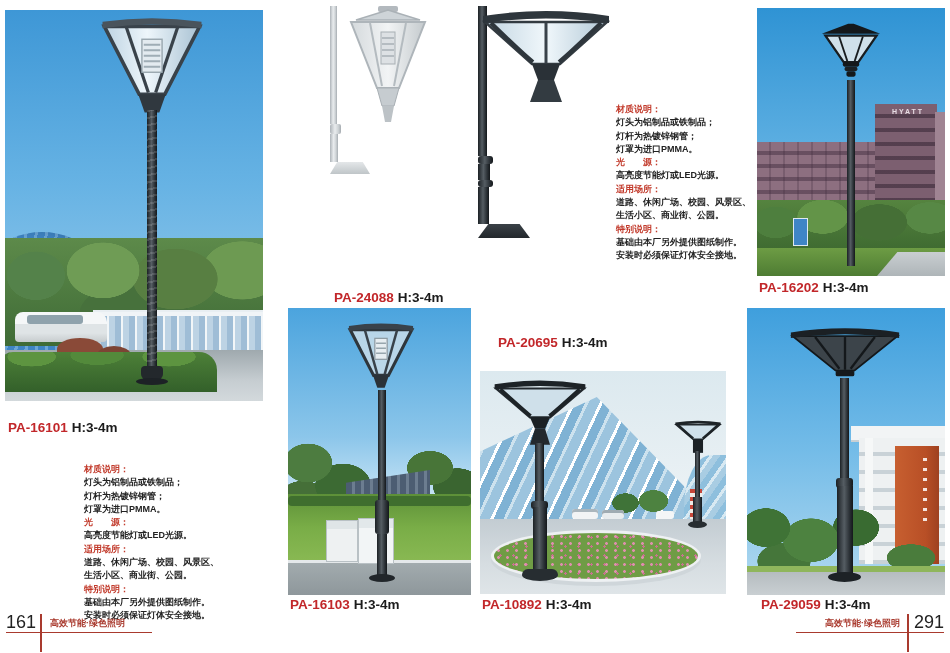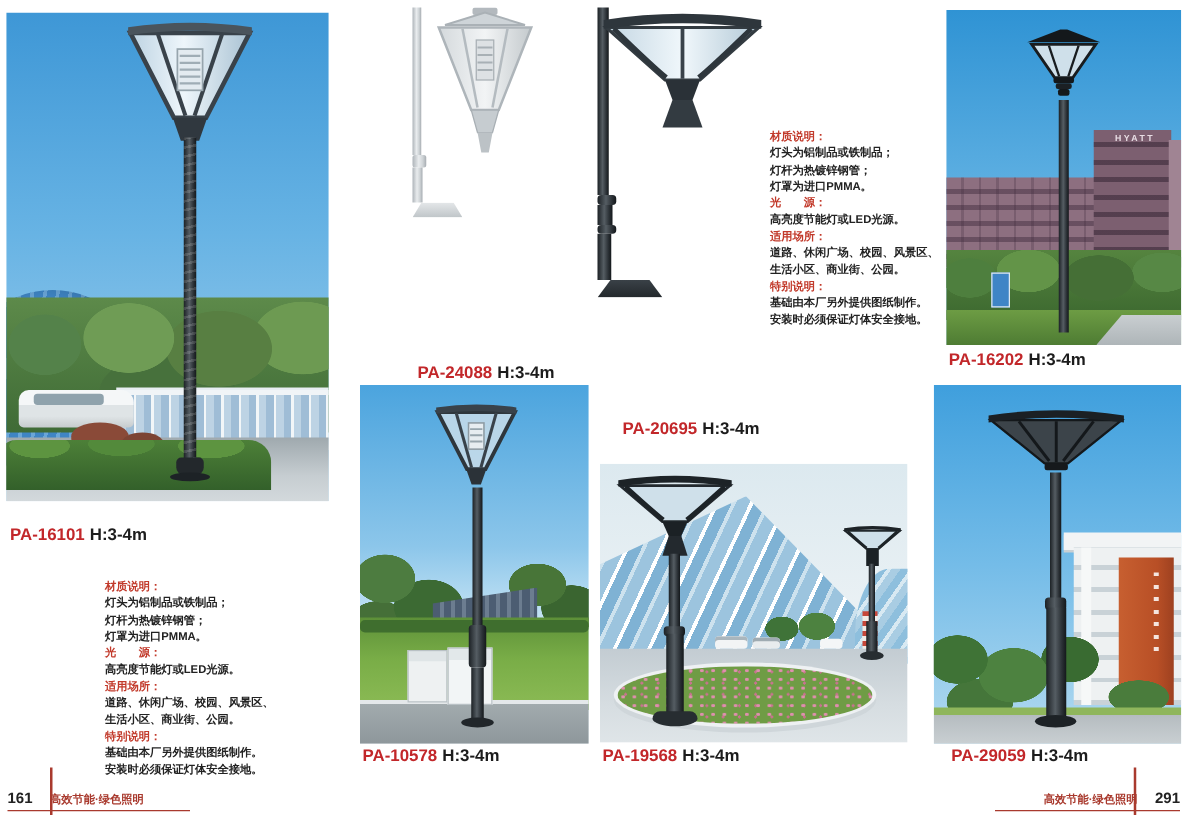--- a/index.html
+++ b/index.html
@@ -19,21 +19,21 @@
         font-weight:bold;color:#222;}
   .spec .red{color:#c23a2b;}
 
   
   .pole-dark{background:linear-gradient(90deg,#1c2125,#555d63 45%,#2b3136 78%,#14181b);}
   .pole-light{background:linear-gradient(90deg,#aeb4b9,#e9ecee 45%,#ced3d6 75%,#a6acb1);}
 
   
   .footer{position:absolute;display:flex;align-items:flex-end;gap:6px;
           border-bottom:1.5px solid #a93a2e;padding-bottom:3px;}
-  .footer .page-num{font-size:12px;font-weight:bold;color:#222;line-height:14px;margin-top:16px;}
+  .footer .page-num{font-size:18px;font-weight:normal;color:#222;line-height:14px;}
   .footer .slogan{font-size:9px;font-weight:bold;color:#a93a2e;line-height:11px;}
   .vbar{position:absolute;width:1.5px;background:#a93a2e;}
 </style>
 </head>
 <body>
 
 <div class="page">
 
   <div class="photo" style="left:5px;top:10px;width:258px;height:391px;">
     <div style="inset:0;background:linear-gradient(180deg,#3e97d6 0%,#67b3e4 45%,#a9d3ee 100%);"></div>
@@ -273,21 +273,21 @@
       <rect x="50" y="28" width="20" height="34" fill="#e7edf1" stroke="#8d9aa2" stroke-width="2"></rect>
       <path d="M52,36 h16 M52,44 h16 M52,52 h16" stroke="#97a5ad" stroke-width="2.5"></path>
       <path d="M47,88 L73,88 L66,108 L54,108 Z" fill="#2b3238"></path>
     </svg>
     <div class="pole-dark" style="left:90px;top:82px;width:8px;height:112px;"></div>
     <div class="pole-dark" style="left:87px;top:192px;width:14px;height:34px;border-radius:3px;"></div>
     <div class="pole-dark" style="left:89px;top:226px;width:10px;height:44px;"></div>
     <div style="left:81px;top:266px;width:26px;height:8px;border-radius:50%;background:#21262a;"></div>
   </div>
   <div class="model-label" style="left:290px;top:597px;">
-    <span class="model">PA-10578</span><span class="ht">H:3-4m</span>
+    <span class="model">PA-16103</span><span class="ht">H:3-4m</span>
   </div>
 
   <div class="photo" style="left:480px;top:371px;width:246px;height:223px;">
     <div style="inset:0;background:linear-gradient(180deg,#dce9ef 0%,#ecf2f5 60%,#f2f5f6 100%);"></div>
 
     <div style="left:-40px;top:26px;width:280px;height:126px;
                 clip-path:polygon(56% 0,100% 100%,0 100%,0 58%);
                 background:repeating-linear-gradient(115deg,#7fb2d4 0 9px,#cde2ee 9px 12px,#9cc4de 12px 22px,#ffffff 22px 25px);"></div>
 
     <div style="left:204px;top:84px;width:46px;height:76px;border-radius:60% 0 0 6%/70% 0 0 8%;
@@ -333,21 +333,21 @@
       <path d="M2,10 Q65,0 128,10 L128,17 Q65,8 2,17 Z" fill="#1d2327"></path>
       <path d="M10,17 Q42,46 52,54" fill="none" stroke="#1d2327" stroke-width="6"></path>
       <path d="M120,17 Q88,46 78,54" fill="none" stroke="#1d2327" stroke-width="6"></path>
       <path d="M51,56 L79,56 L79,94 L51,94 Z" fill="#1b2125"></path>
     </svg>
     <div class="pole-dark" style="left:215px;top:80px;width:5px;height:48px;"></div>
     <div class="pole-dark" style="left:213px;top:126px;width:9px;height:26px;"></div>
     <div style="left:208px;top:150px;width:19px;height:7px;border-radius:50%;background:#272d31;"></div>
   </div>
   <div class="model-label" style="left:482px;top:597px;">
-    <span class="model">PA-19568</span><span class="ht">H:3-4m</span>
+    <span class="model">PA-10892</span><span class="ht">H:3-4m</span>
   </div>
 
   <div class="photo" style="left:747px;top:308px;width:198px;height:287px;">
     <div style="inset:0;background:linear-gradient(180deg,#3f9fdd 0%,#74bce8 50%,#b3daf0 100%);"></div>
 
     <div style="left:104px;top:118px;width:94px;height:14px;background:#f2f4f5;box-shadow:0 2px 0 #c9d0d4;"></div>
     <div style="left:112px;top:130px;width:86px;height:126px;
                 background:repeating-linear-gradient(180deg,#eef1f2 0 14px,#c9d2d7 14px 18px);"></div>
     <div style="left:118px;top:130px;width:8px;height:126px;background:#f6f8f8;"></div>
     <div style="left:148px;top:138px;width:44px;height:118px;

